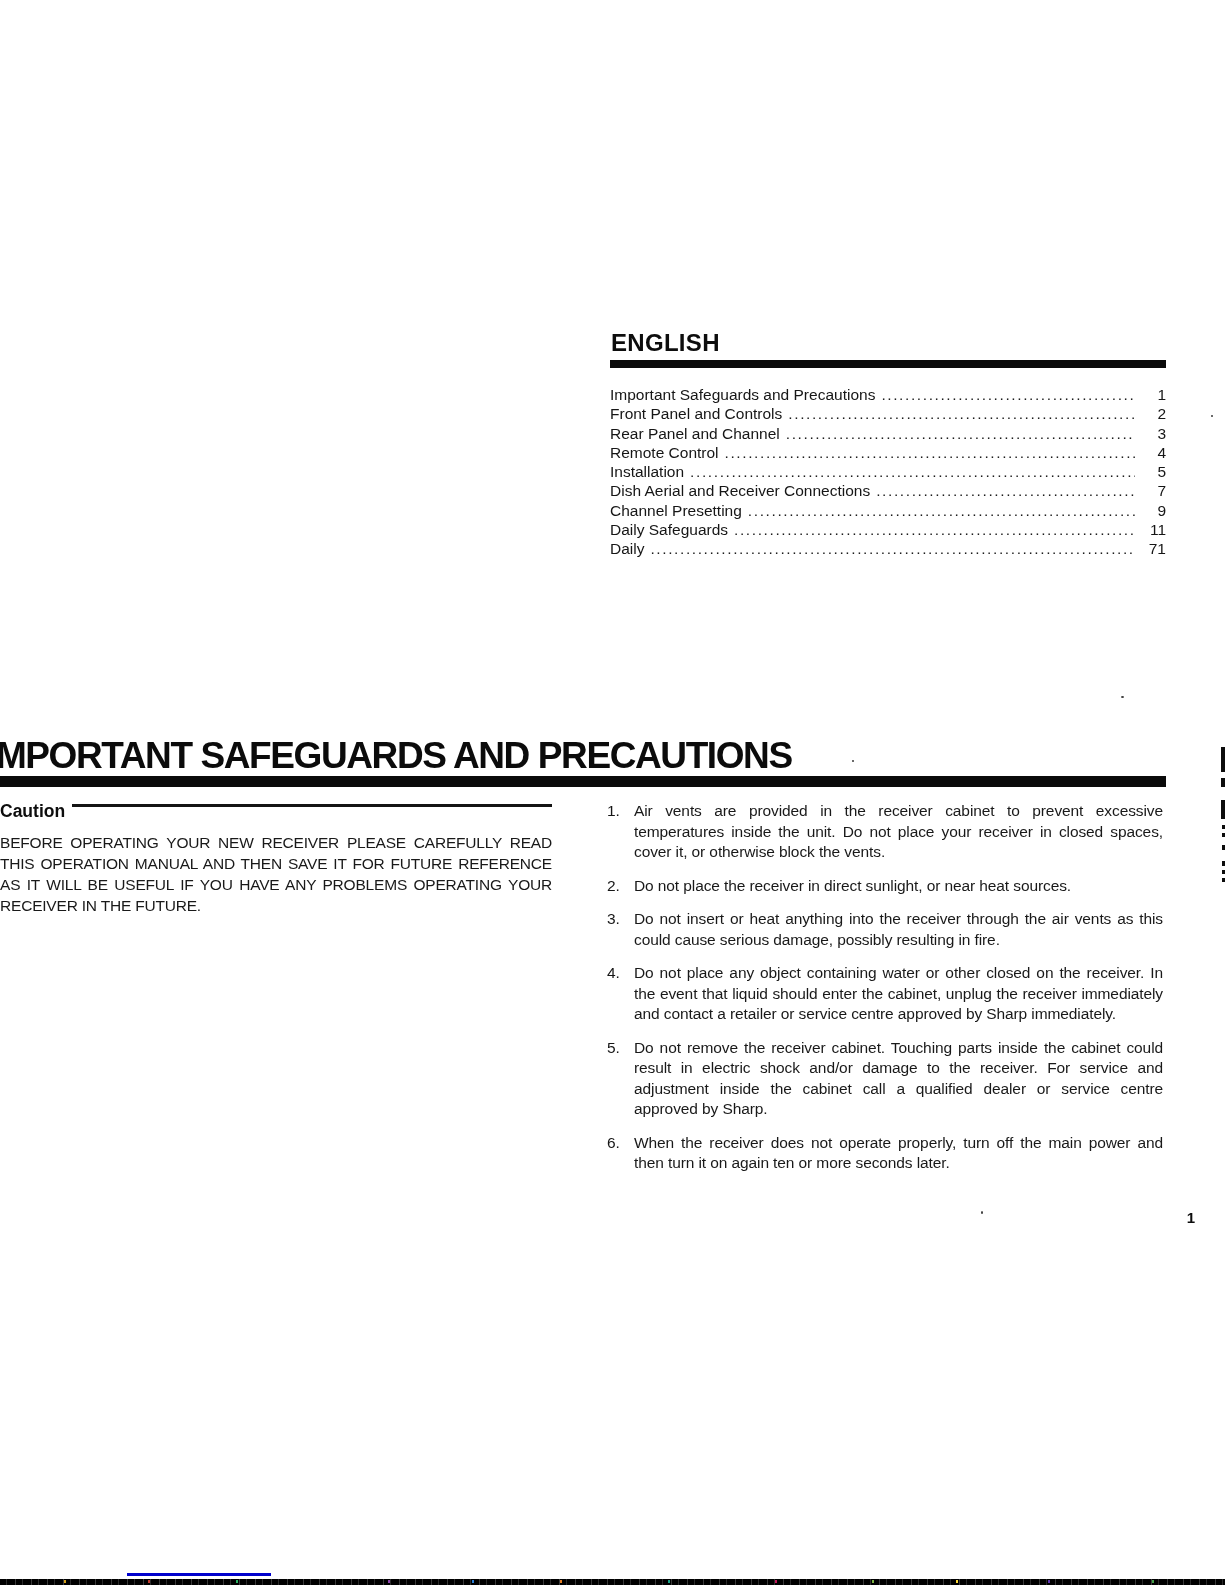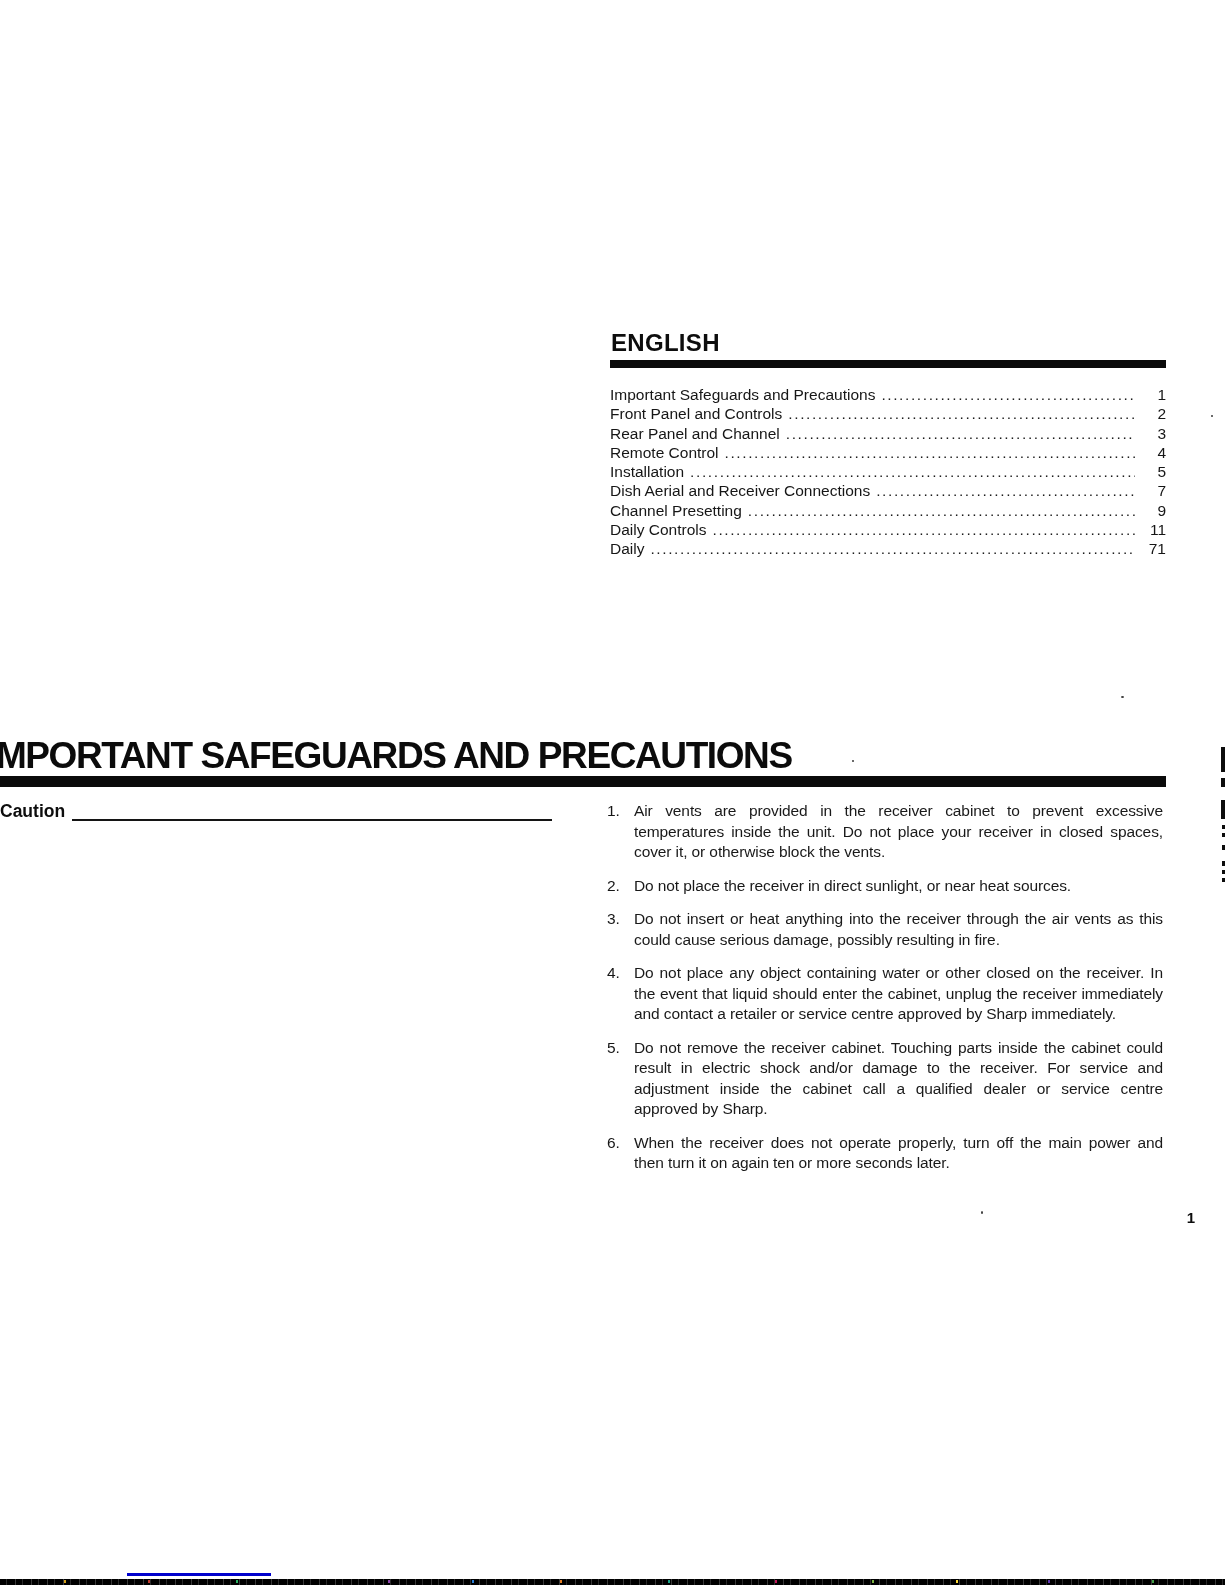--- a/index.html
+++ b/index.html
@@ -39,21 +39,21 @@
   }
   .title-rule{
     position:absolute;left:0;top:776px;width:1166px;height:11px;
     background:#0a0a0a;
   }
 
   
   .col{position:absolute;top:801px;}
   .col-left{left:0;width:552px;}
   .col-right{left:607px;width:556px;}
-  .sec-head{display:flex;align-items:flex-end;margin-bottom:11px;}
+  .sec-head{display:flex;align-items:flex-start;margin-bottom:11px;}
   .sec-head-label{
     font-size:17.5px;font-weight:700;line-height:20px;
     white-space:nowrap;color:#0d0d0d;
   }
   .sec-rule{flex:1 1 auto;height:2.5px;background:#141414;margin-left:7px;margin-top:3px;}
 
   .caution-body{
     margin:0;font-size:15.5px;line-height:21px;letter-spacing:-.2px;
     text-align:justify;color:#191919;
   }
@@ -122,40 +122,41 @@
           <span class="toc-label">Dish Aerial and Receiver Connections</span>
           <span class="toc-dots">................................................................................................................................................................</span>
           <span class="toc-page">7</span>
         </div>
         <div class="toc-row">
           <span class="toc-label">Channel Presetting</span>
           <span class="toc-dots">................................................................................................................................................................</span>
           <span class="toc-page">9</span>
         </div>
         <div class="toc-row">
-          <span class="toc-label">Daily Controls</span>
+          <span class="toc-label">Daily Safeguards</span>
           <span class="toc-dots">................................................................................................................................................................</span>
           <span class="toc-page">11</span>
         </div>
         <div class="toc-row">
           <span class="toc-label">Daily</span>
           <span class="toc-dots">................................................................................................................................................................</span>
           <span class="toc-page">71</span>
         </div>
       </div>
   </div>
 
   <h1 class="main-title">IMPORTANT SAFEGUARDS AND PRECAUTIONS</h1>
   <div class="title-rule"></div>
 
   <div class="col col-left">
     <div class="sec-head">
       <span class="sec-head-label">Caution</span>
       <span class="sec-rule"></span>
     </div>
+    <p class="caution-body">BEFORE OPERATING YOUR NEW RECEIVER PLEASE CAREFULLY READ THIS OPERATION MANUAL AND THEN SAVE IT FOR FUTURE REFERENCE AS IT WILL BE USEFUL IF YOU HAVE ANY PROBLEMS OPERATING YOUR RECEIVER IN THE FUTURE.</p>
   </div>
 
   <div class="col col-right">
     <div class="num-list">
         <div class="num-item">
           <div class="num-item-number">1.</div>
           <div class="num-item-text">Air vents are provided in the receiver cabinet to prevent excessive temperatures inside the unit. Do not place your receiver in closed spaces, cover it, or otherwise block the vents.</div>
         </div>
         <div class="num-item">
           <div class="num-item-number">2.</div>

